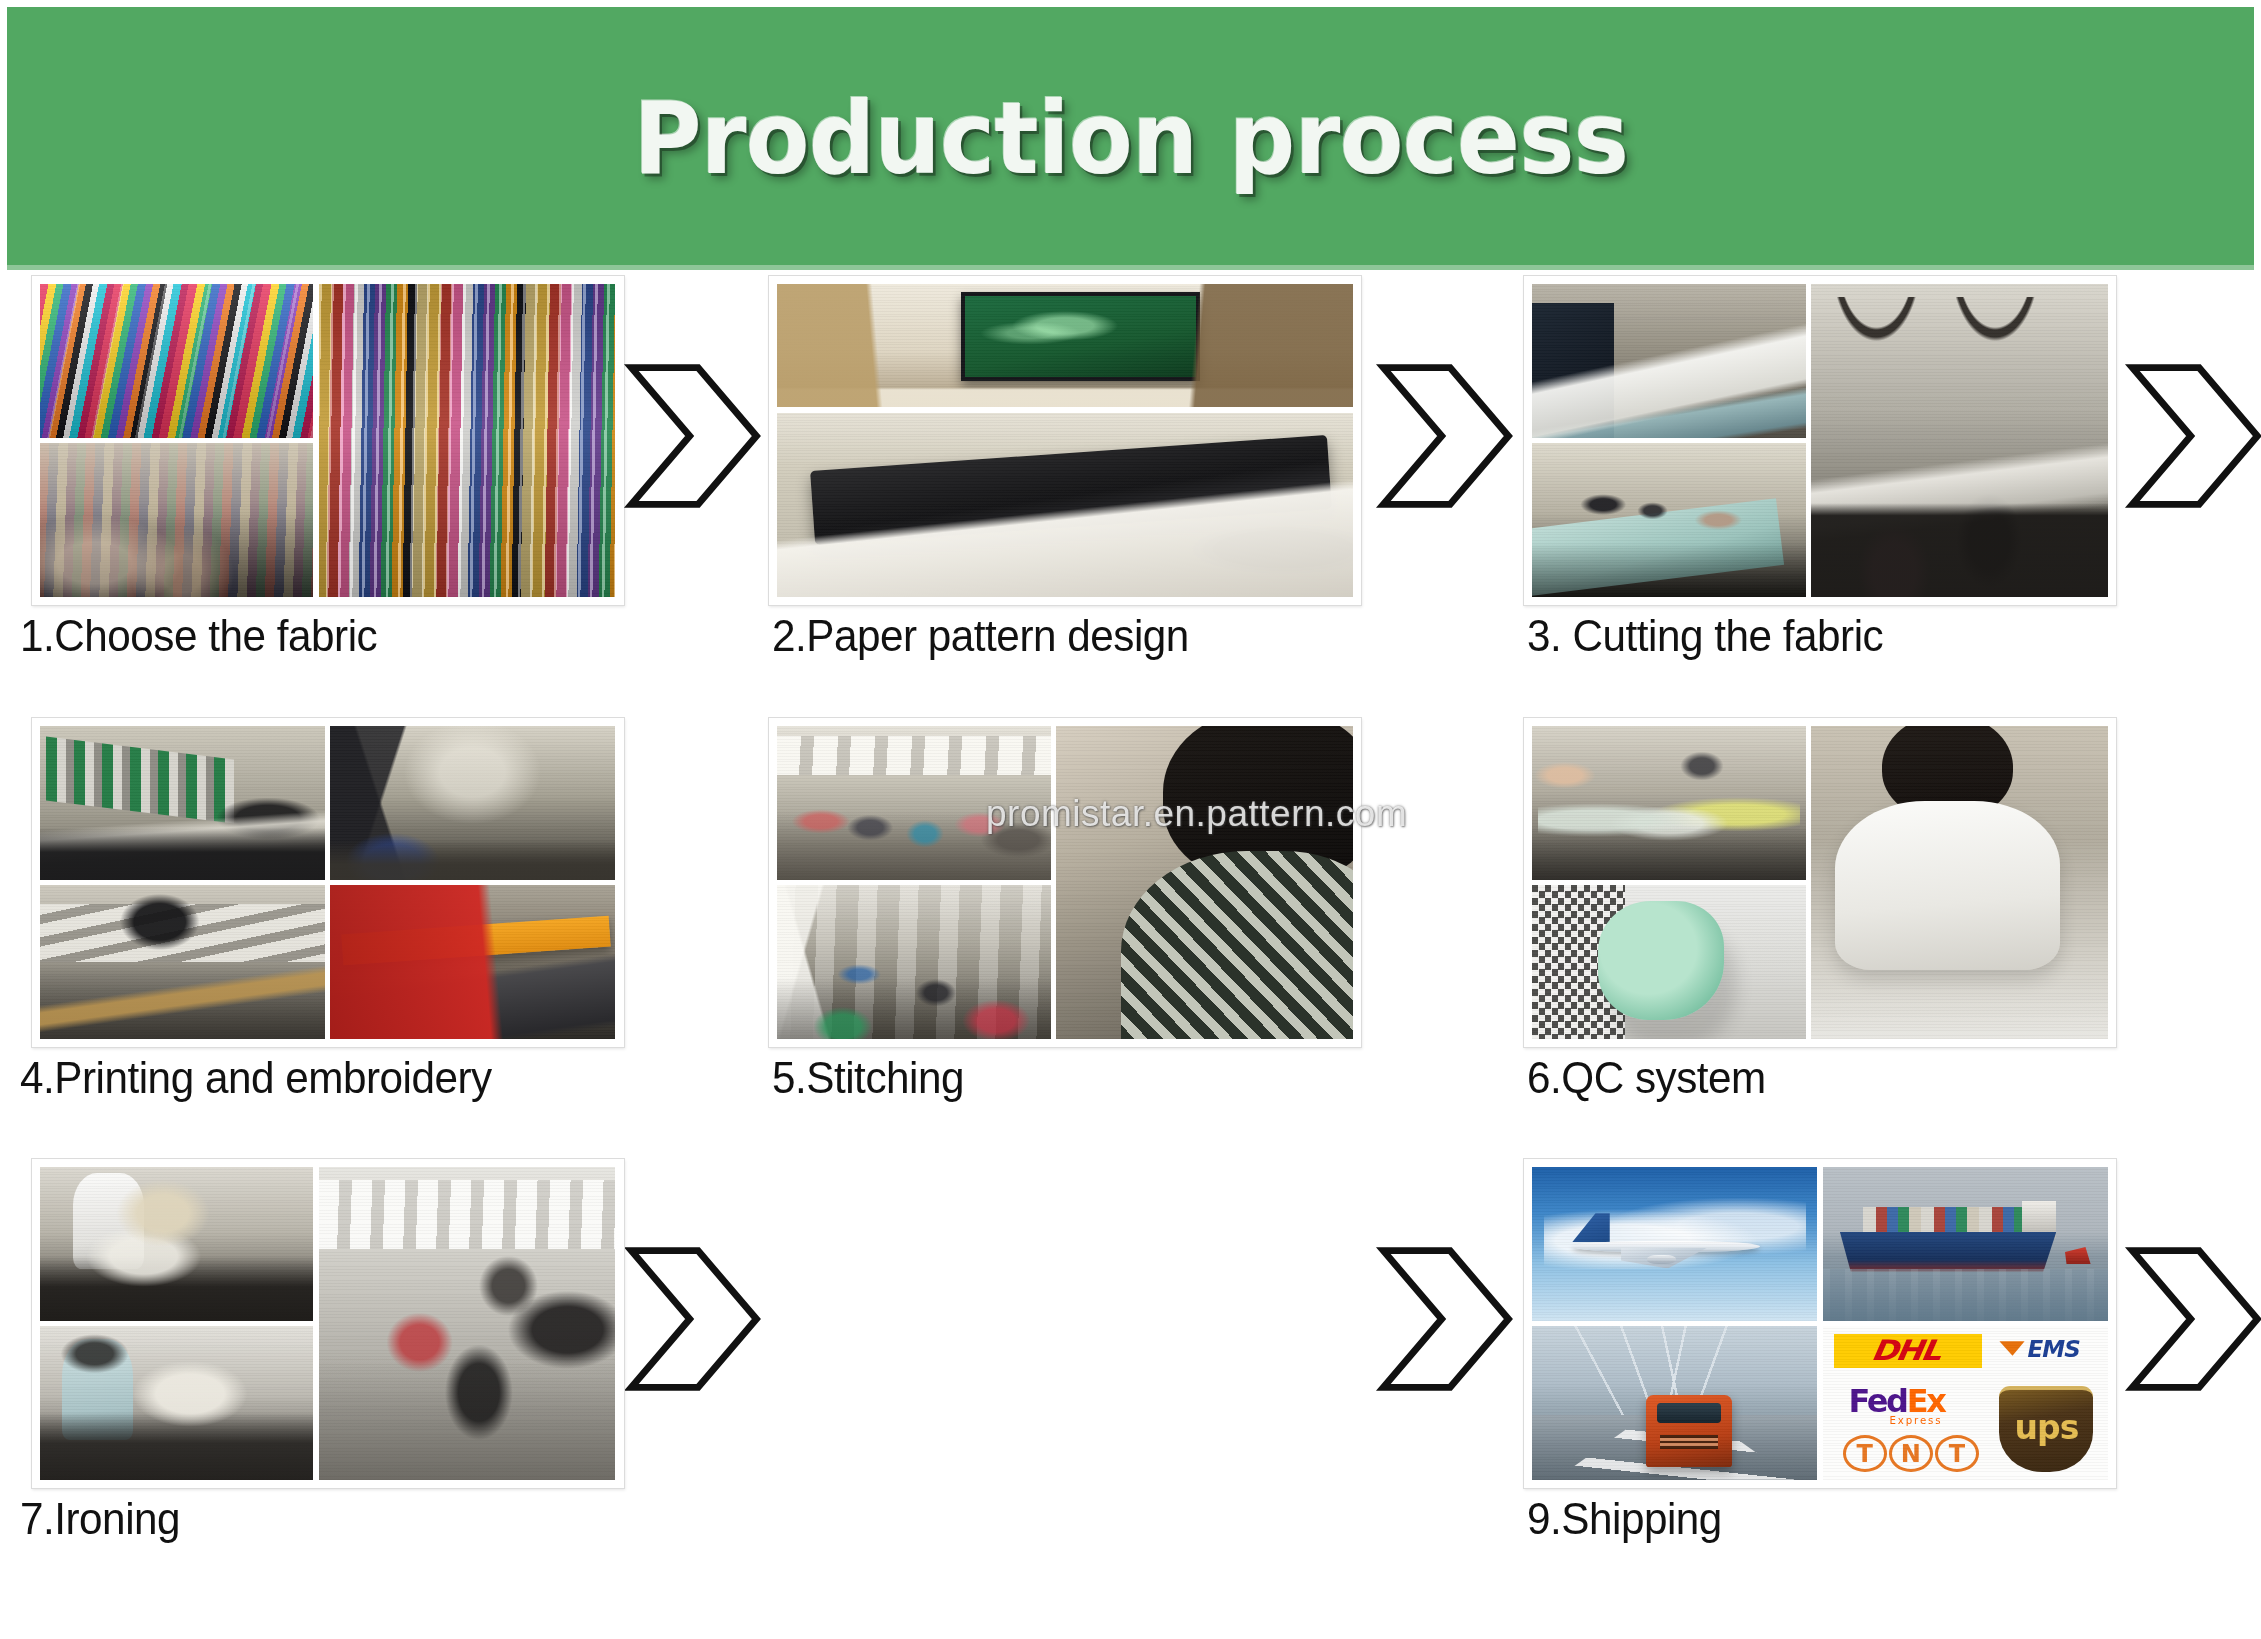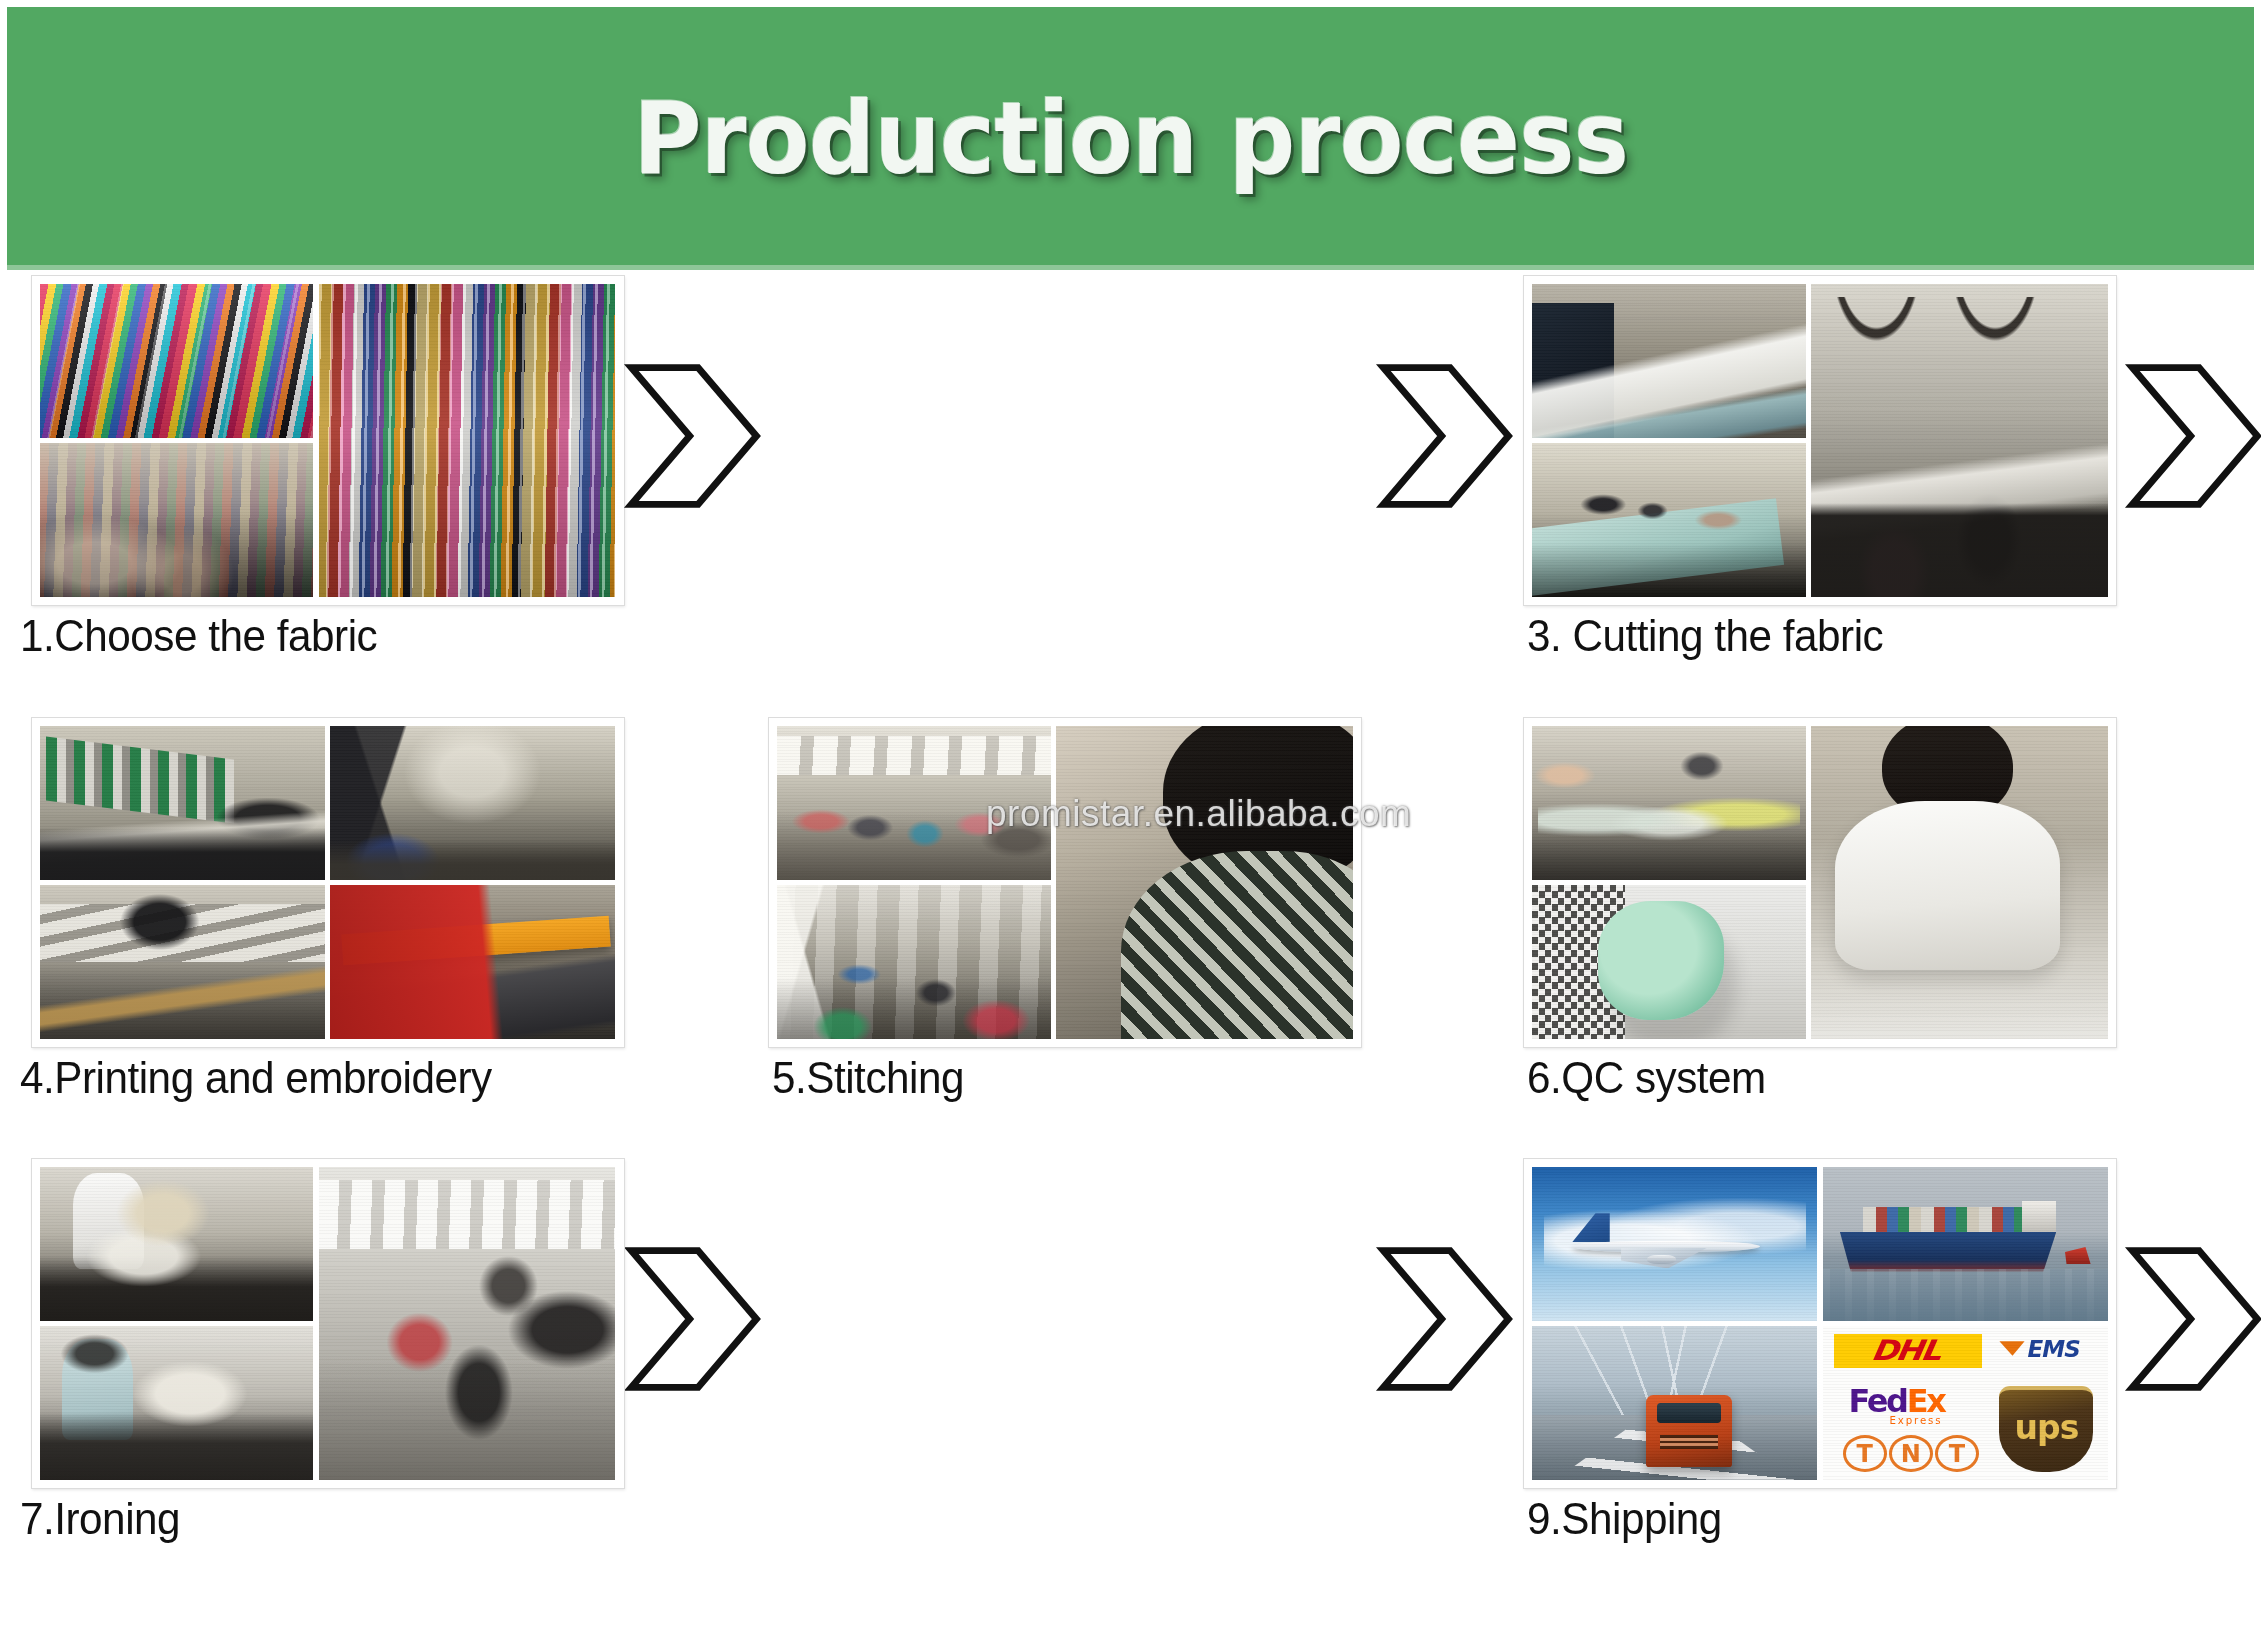--- a/index.html
+++ b/index.html
@@ -1010,20 +1010,33 @@
             <div class="col col-52">
               <div class="ph art-bolts">
                   <div class="grain"></div>
                 </div>
             </div>
           </div>
         </div>
         <div class="caption">1.Choose the fabric</div>
       </div>
 
+      <div class="card card-2">
+        <div class="card-frame">
+          <div class="collage" style="flex-direction:column;">
+            <div class="ph art-cadroom h40">
+                <div class="grain"></div>
+              </div>
+            <div class="ph art-plotter h60">
+                <div class="grain"></div>
+              </div>
+          </div>
+        </div>
+        <div class="caption">2.Paper pattern design</div>
+      </div>
 
       <div class="card card-3">
         <div class="card-frame">
           <div class="collage">
             <div class="col col-48">
               <div class="ph art-spreader">
                   <div class="grain"></div>
                 </div>
               <div class="ph art-cuttable">
                   <div class="grain"></div>
@@ -1229,16 +1242,16 @@
               </div>
             </div>
           </div>
         </div>
         <div class="caption">9.Shipping</div>
       </div>
 
     </div>
   </div>
 
-  <div class="watermark">promistar.en.alibaba.com</div>
+  <div class="watermark">promistar.en.pattern.com</div>
 
 </div>
 
 
 </body></html>

